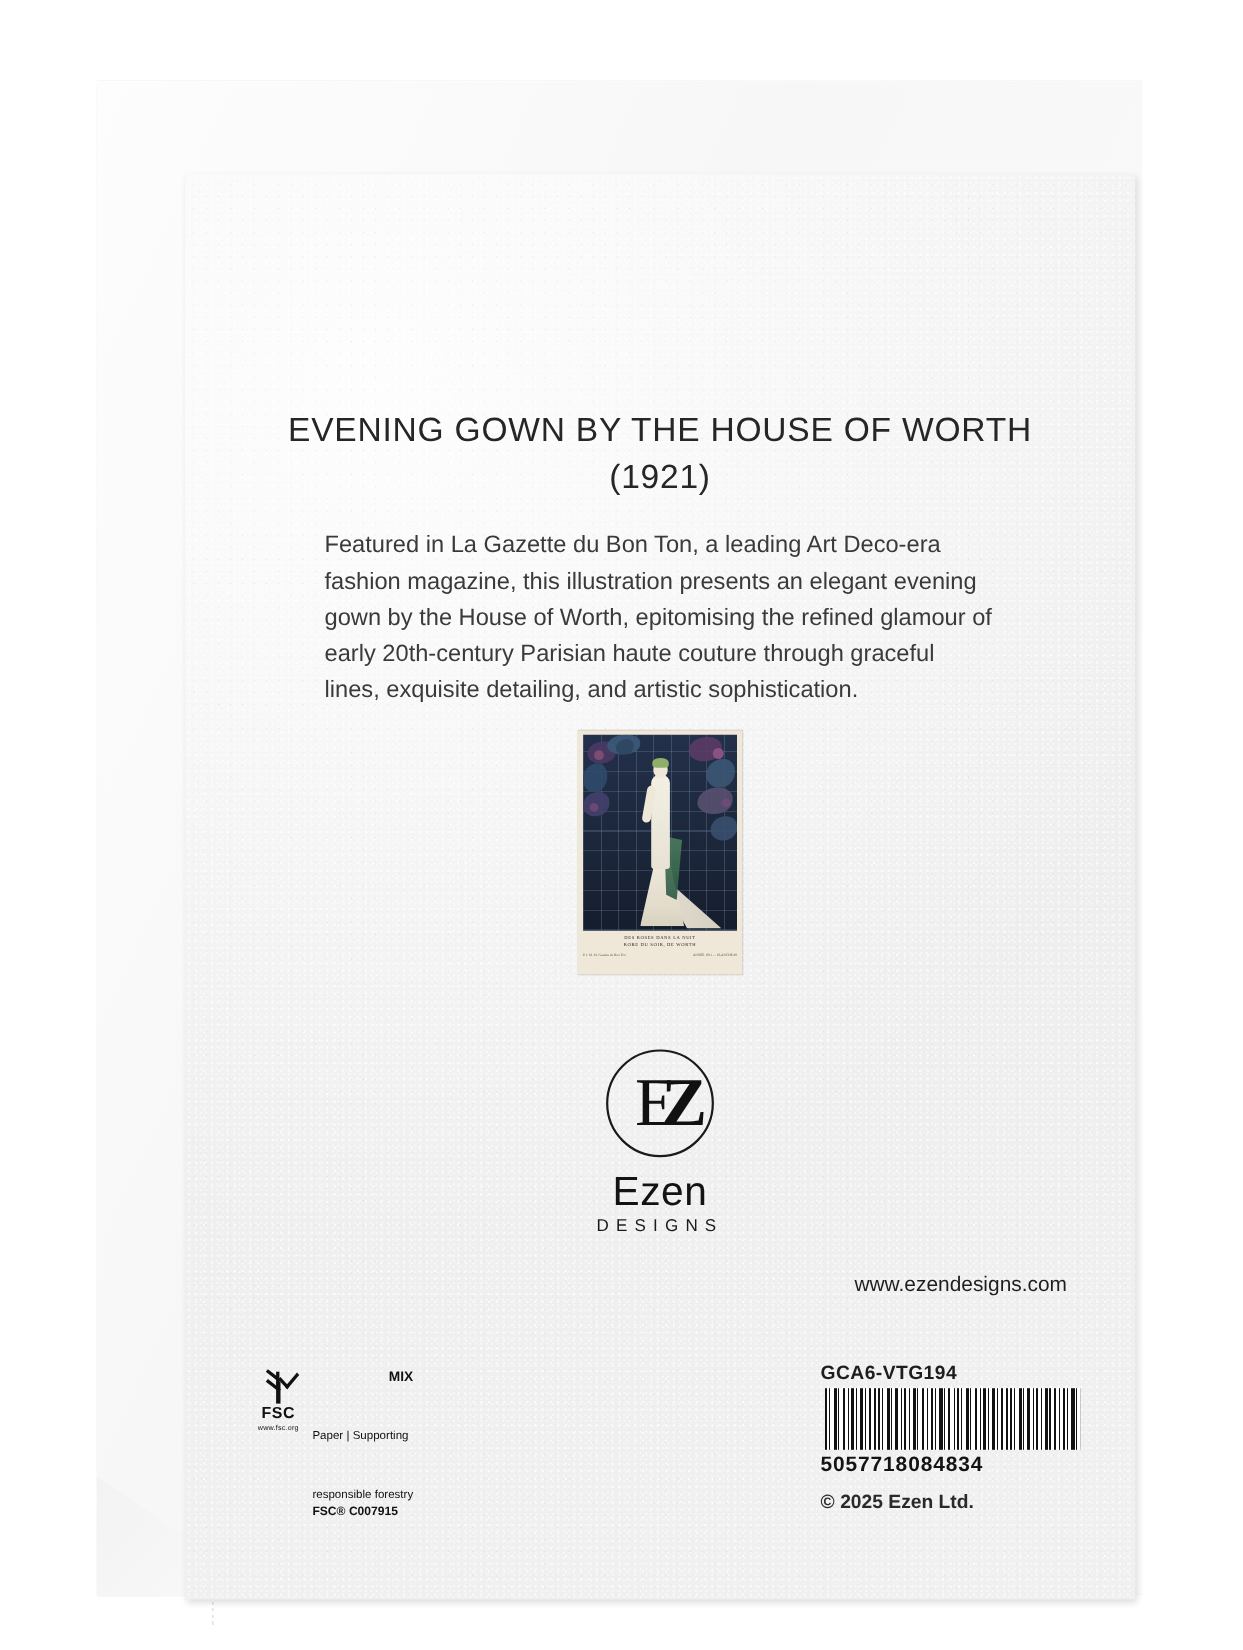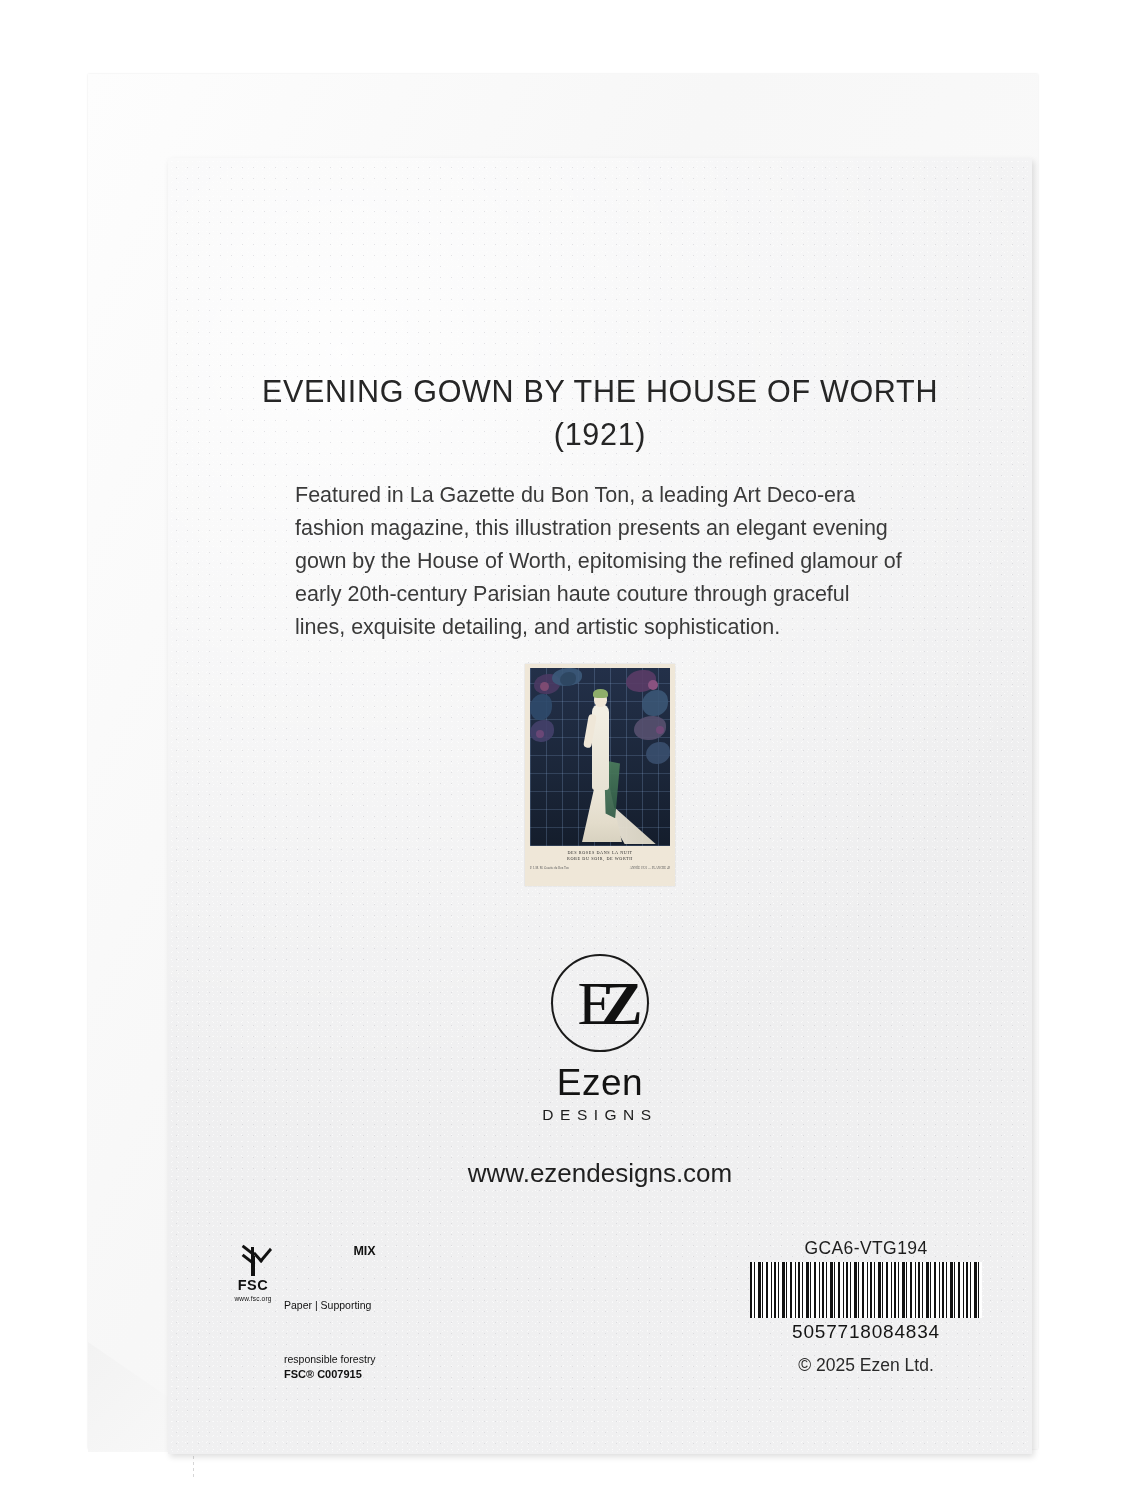--- a/index.html
+++ b/index.html
@@ -275,22 +275,22 @@
     font-family: "Liberation Sans", sans-serif;
   }
   .brand-sub {
     margin-top: 2px;
     font-size: 15.5px;
     letter-spacing: 6.5px;
     color: #1b1b1b;
   }
   .website {
     margin: 34px auto 0;
-    text-align: center;
-    font-size: 26px;
+    text-align: right;
+    font-size: 19px;
     color: #1f1f1f;
   }
 
   
   .footer {
     position: absolute;
     left: 62px;
     right: 46px;
     bottom: 74px;
     display: flex;
@@ -355,22 +355,23 @@
   .fsc-tree .b3 { position: absolute; left: 15px; top: 3px; width: 3px; height: 12px; background: #111; }
   .fsc-tree .check { position: absolute; left: 18px; top: 2px; width: 14px; height: 9px; border-left: 3px solid #111; border-bottom: 3px solid #111; transform: rotate(-50deg) skewX(-8deg); }
   .fsc-letters { font-size: 14.5px; font-weight: 700; letter-spacing: .5px; line-height: 1; }
   .fsc-url { font-size: 6.5px; margin-top: 2px; letter-spacing: .2px; }
   .fsc-text { color: #111; }
   .fsc-mix { font-size: 12.5px; font-weight: 700; text-align: right; }
   .fsc-desc { font-size: 10.5px; font-weight: 400; line-height: 1.22; margin-top: 41px; }
   .fsc-code { font-size: 11px; font-weight: 700; margin-top: 2px; }
 
   .barcode-block {
-    text-align: center;
+    text-align: left;
     min-width: 240px;
+    font-weight: bold;
   }
   .sku {
     font-size: 17.5px;
     color: #1d1d1d;
     letter-spacing: .4px;
   }
   .barcode {
     margin: 3px auto 0;
     width: 232px;
     height: 56px;

